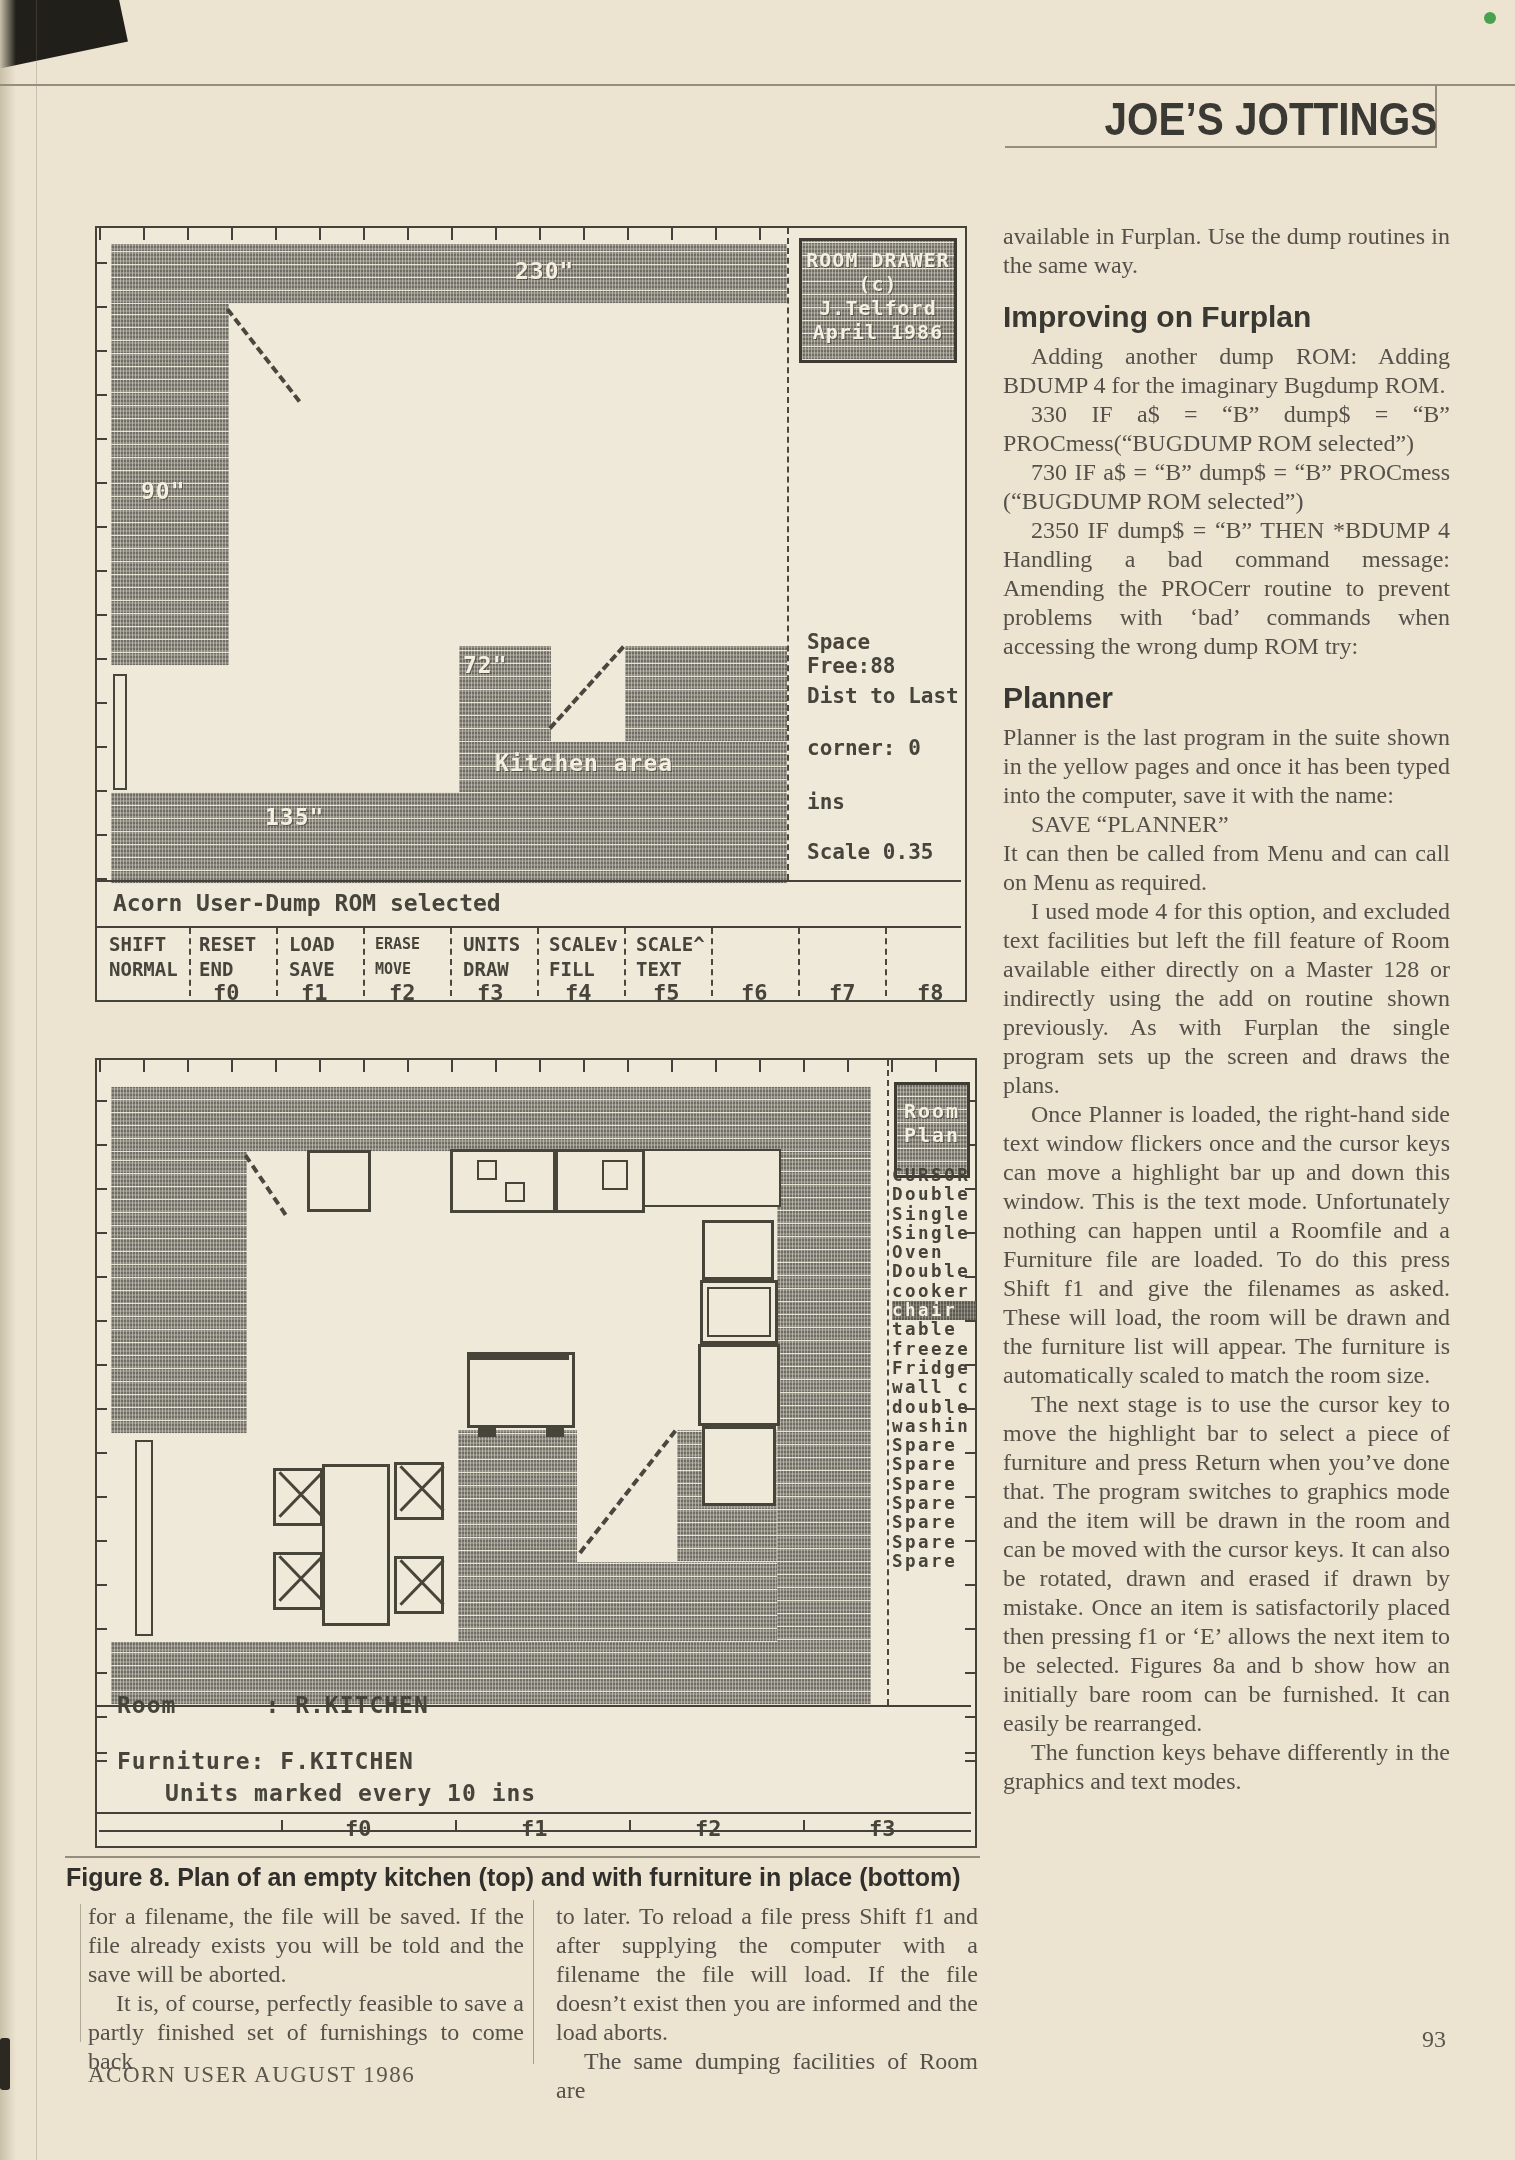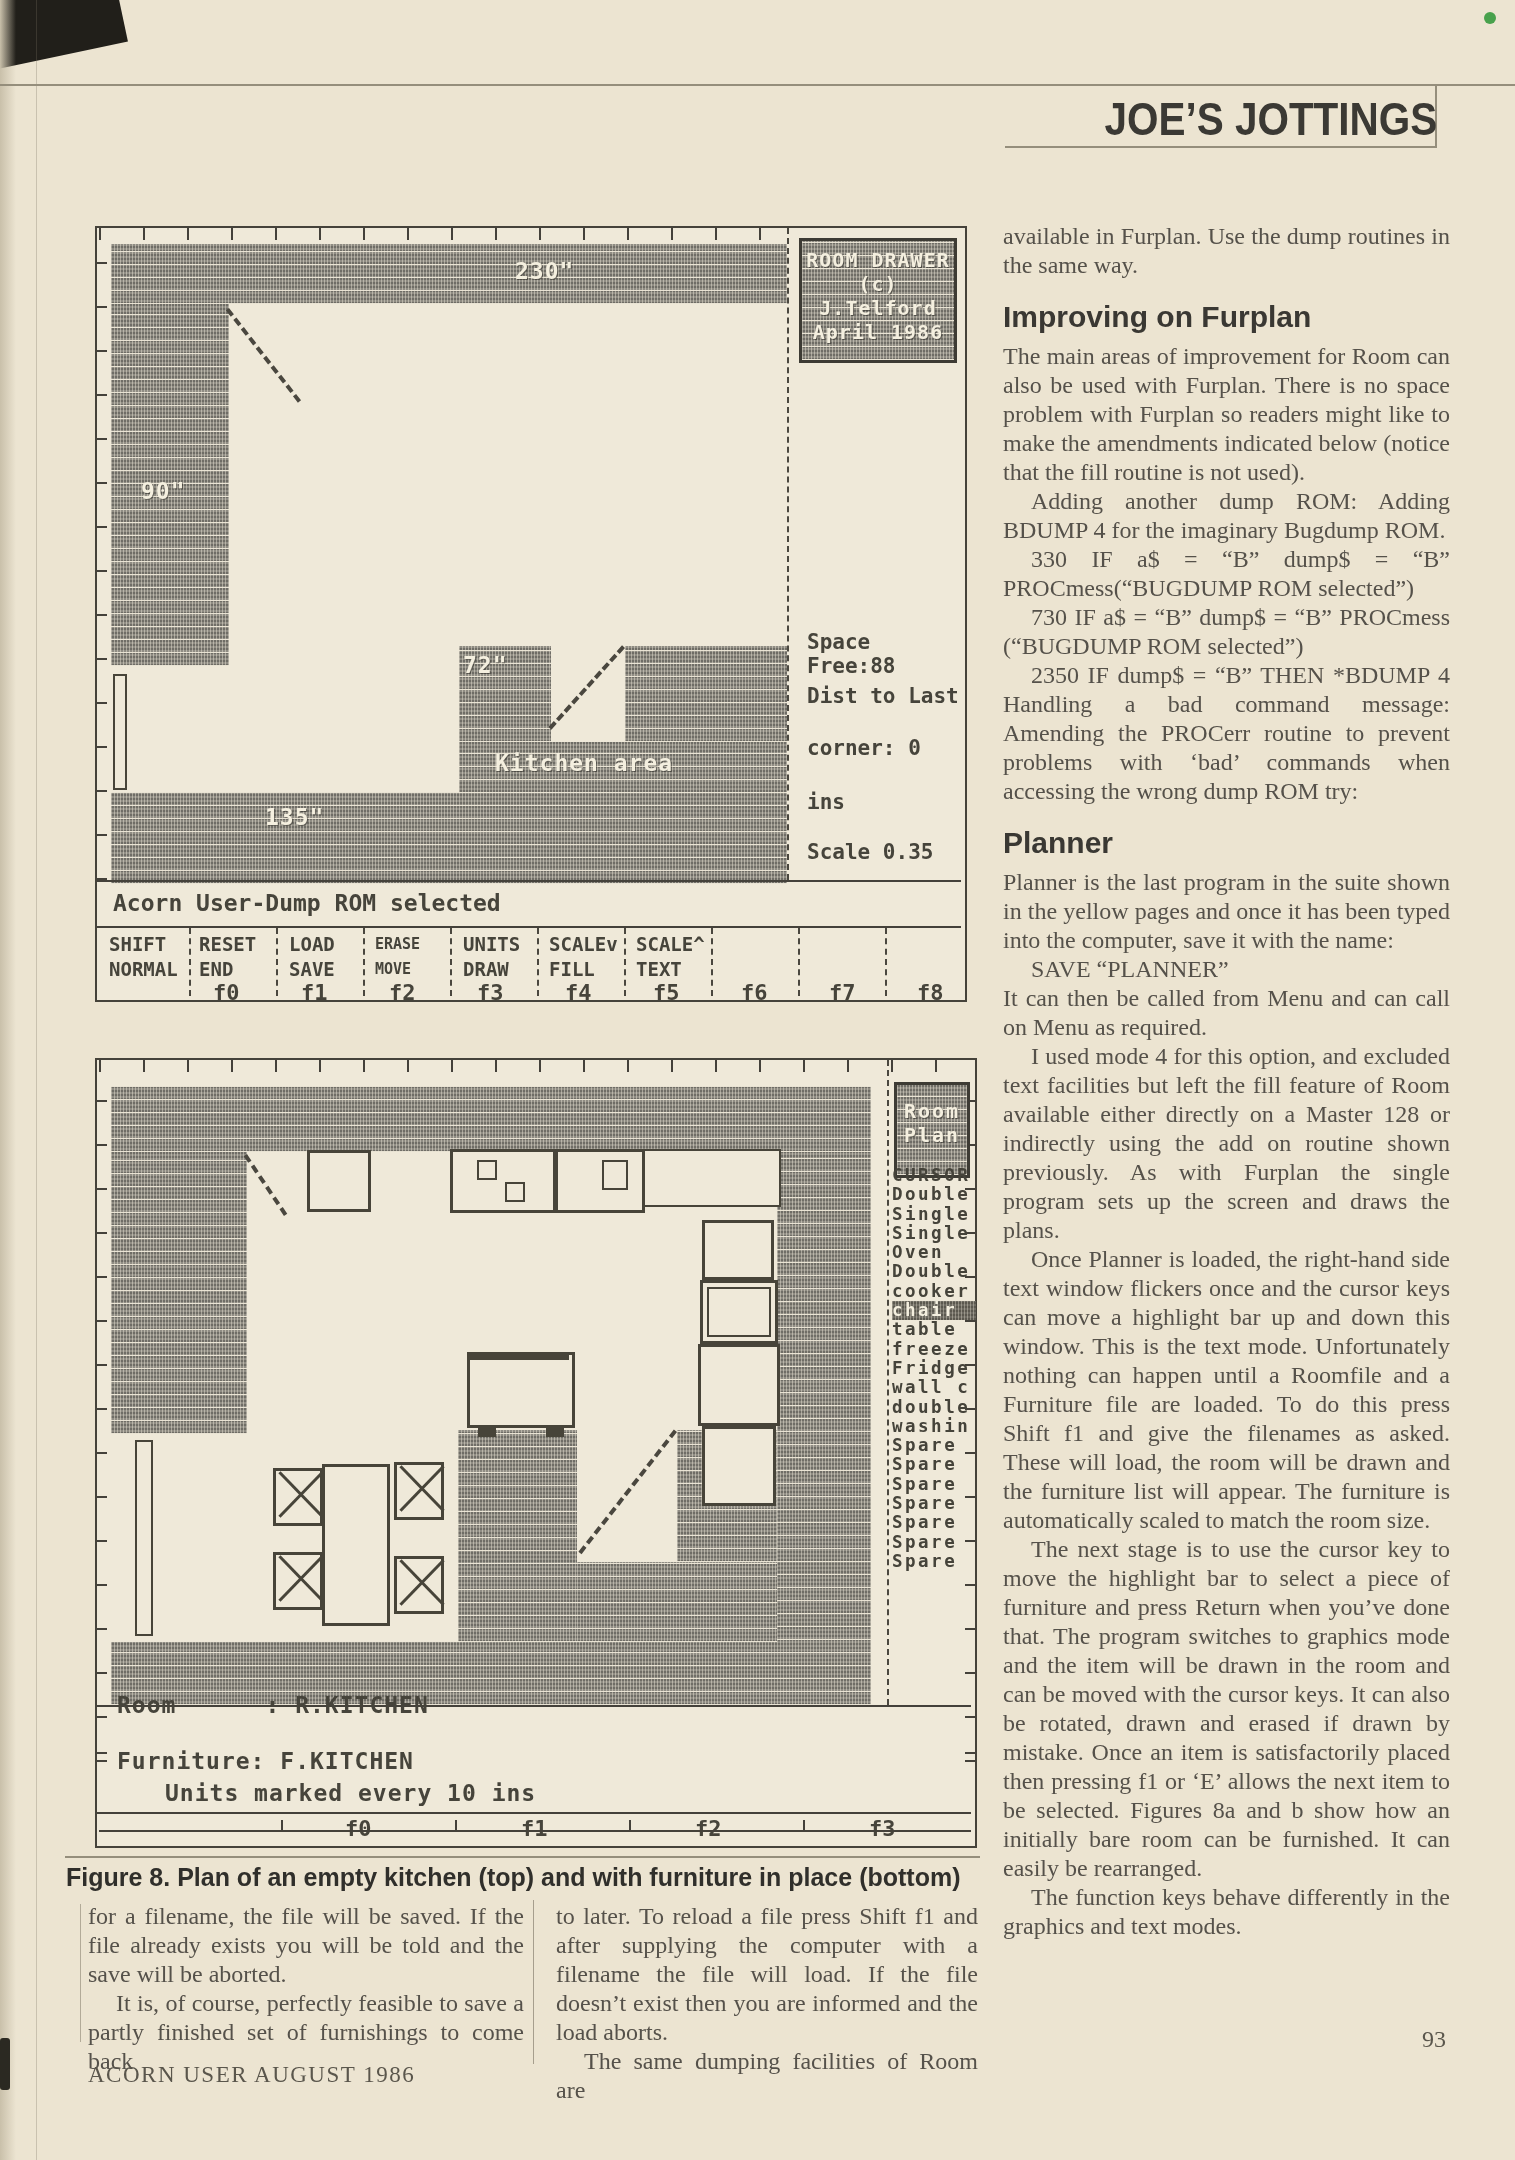--- a/index.html
+++ b/index.html
@@ -246,21 +246,20 @@
     <p class="pi">It is, of course, perfectly feasible to save a partly finished set of furnishings to come back</p>
   </div>
   <div class="col" style="left:556px;top:1902px;width:422px;">
     <p class="p">to later. To reload a file press Shift f1 and after supplying the computer with a filename the file will load. If the file doesn’t exist then you are informed and the load aborts.</p>
     <p class="pi">The same dumping facilities of Room are</p>
   </div>
 
   <div class="col" style="left:1003px;top:222px;width:447px;height:1798px;overflow:hidden;">
     <p class="p">available in Furplan. Use the dump routines in the same way.</p>
     <p class="h">Improving on Furplan</p>
-    <p class="p">The main areas of improvement for Room can also be used with Furplan. There is no space problem with Furplan so readers might like to make the amendments indicated below (notice that the fill routine is not used).</p>
     <p class="pi">Adding another dump ROM: Adding BDUMP 4 for the imaginary Bugdump ROM.</p>
     <p class="pi">330 IF a$ = “B” dump$ = “B” PROCmess(“BUGDUMP ROM selected”)</p>
     <p class="pi">730 IF a$ = “B” dump$ = “B” PROCmess (“BUGDUMP ROM selected”)</p>
     <p class="pi">2350 IF dump$ = “B” THEN *BDUMP 4 Handling a bad command message: Amending the PROCerr routine to prevent problems with ‘bad’ commands when accessing the wrong dump ROM try:</p>
     <p class="h">Planner</p>
     <p class="p">Planner is the last program in the suite shown in the yellow pages and once it has been typed into the computer, save it with the name:</p>
     <p class="pi">SAVE “PLANNER”</p>
     <p class="p">It can then be called from Menu and can call on Menu as required.</p>
     <p class="pi">I used mode 4 for this option, and excluded text facilities but left the fill feature of Room available either directly on a Master 128 or indirectly using the add on routine shown previously. As with Furplan the single program sets up the screen and draws the plans.</p>
     <p class="pi">Once Planner is loaded, the right-hand side text window flickers once and the cursor keys can move a highlight bar up and down this window. This is the text mode. Unfortunately nothing can happen until a Roomfile and a Furniture file are loaded. To do this press Shift f1 and give the filenames as asked. These will load, the room will be drawn and the furniture list will appear. The furniture is automatically scaled to match the room size.</p>

